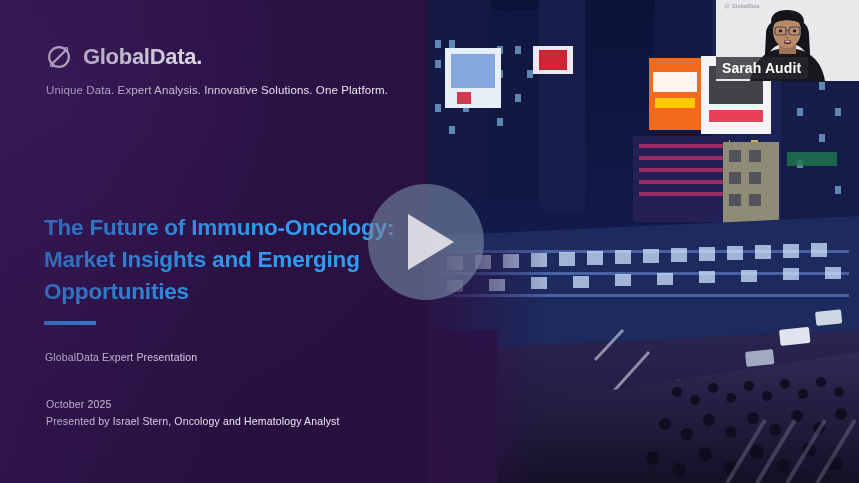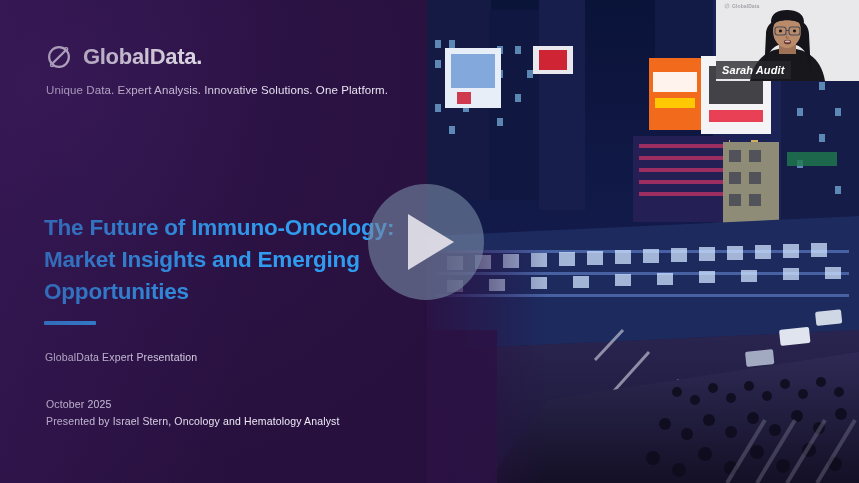--- a/index.html
+++ b/index.html
@@ -148,25 +148,24 @@
     font-size: 5px;
     color: #4a4a55;
     font-weight: 700;
     letter-spacing: .1px;
   }
   .wc-name {
     position: absolute;
     left: 0; bottom: 2px;
     background: rgba(38,38,44,.78);
     color: #ffffff;
-    font-size: 11px;
+    font-size: 14px;
     font-weight: 700;
     padding: 3px 7px 3px 6px;
     letter-spacing: .1px;
-    font-style: italic;
   }
 </style>
 </head>
 <body>
 
 <div class="stage">
 
   <div class="slide-left">
 
     <div class="logo-row">

